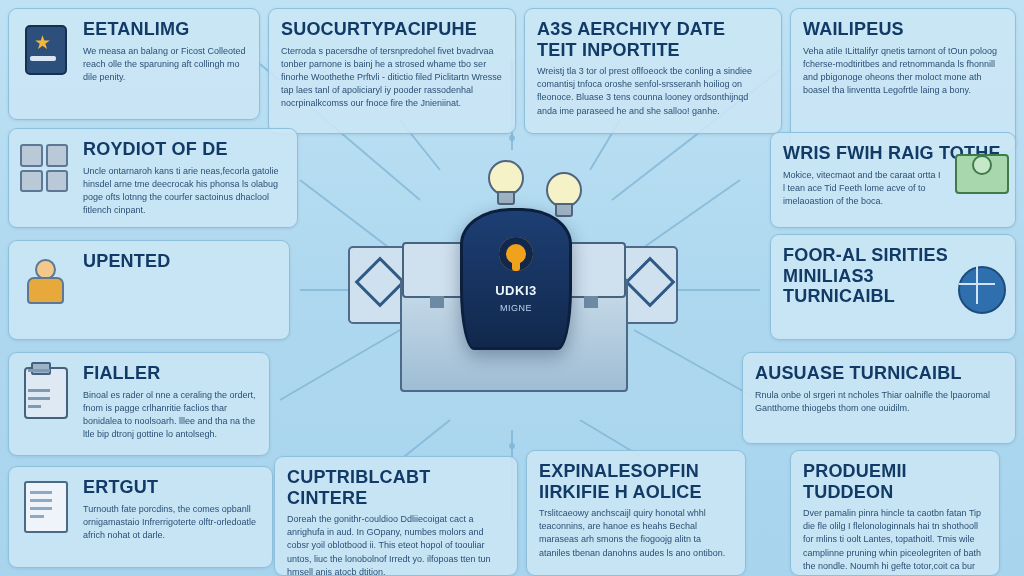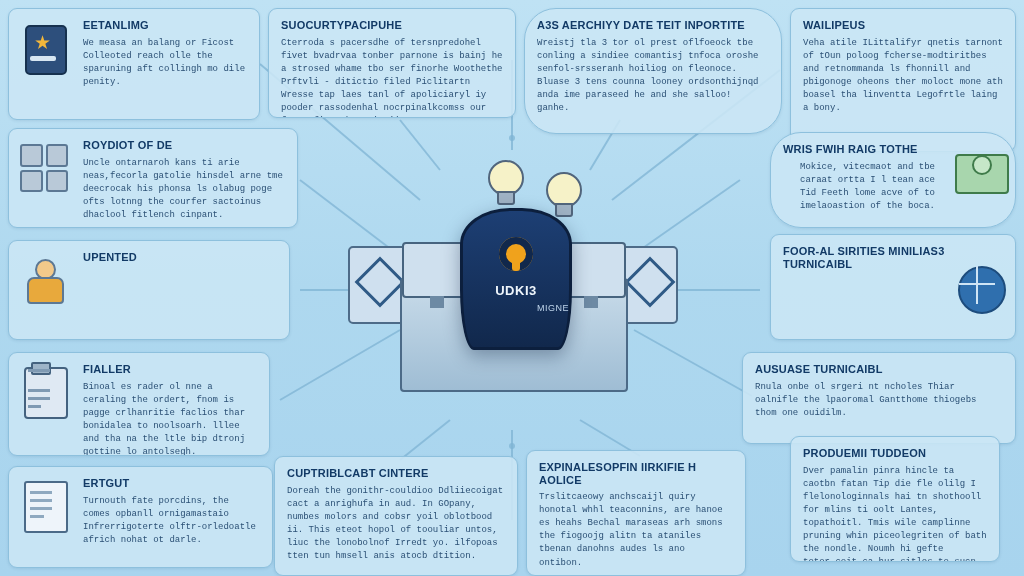--- a/index.html
+++ b/index.html
@@ -95,21 +95,21 @@
     color: #eef5fb;
     font-size: 13px;
     font-weight: bold;
     letter-spacing: .5px;
   }
   .hub-sub {
     position: absolute;
     left: 0;
     top: 92px;
     width: 100%;
-    text-align: right;
+    text-align: center;
     color: #bed4ea;
     font-size: 9px;
     letter-spacing: .5px;
   }
   .bulb {
     position: absolute;
     width: 40px;
     height: 44px;
   }
   .bulb .glass {
@@ -163,33 +163,32 @@
     position: absolute;
     background: rgba(203,230,245,.88);
     border: 1px solid #8dc0dd;
     border-radius: 9px;
     box-shadow: 0 1px 3px rgba(40,80,120,.12);
     padding: 10px 12px 10px 12px;
     box-sizing: border-box;
     overflow: hidden;
   }
   .card .ttl {
-    font-size: 11px;
+    font-size: 18px;
     font-weight: bold;
     color: #123a66;
     letter-spacing: .2px;
     margin: 0 0 5px 0;
     line-height: 1.15;
   }
   .card .body {
     font-size: 9px;
     line-height: 1.45;
     color: #2b5075;
     margin: 0;
-    font-family: Liberation Mono, monospace;
   }
   .card.with-icon .ttl,
   .card.with-icon .body { padding-left: 62px; }
 
   .ic {
     position: absolute;
     left: 10px;
     top: 14px;
     width: 50px;
     height: 50px;
@@ -343,26 +342,26 @@
     <div class="ic">
       <div class="ic-badge">
           <div class="star">★</div>
           <div class="bar"></div>
         </div>
     </div>
     <div class="ttl">EETANLIMG</div>
     <div class="body">We measa an balang or Ficost Colleoted reach olle the sparuning aft collingh mo dile penity.</div>
   </div>
 
-  <div class="card" style="left:268px;top:8px;width:248px;height:110px;">
+  <div class="card" style="left:268px;top:8px;width:248px;height:126px;">
     <div class="ttl">SUOCURTYPACIPUHE</div>
     <div class="body">Cterroda s pacersdhe of tersnpredohel fivet bvadrvaa tonber parnone is bainj he a strosed whame tbo ser finorhe Woothethe Prftvli - ditictio filed Piclitartn Wresse tap laes tanl of apoliciaryl iy pooder rassodenhal nocrpinalkcomss our fnoce fire the Jnieniinat.</div>
   </div>
 
-  <div class="card" style="left:524px;top:8px;width:258px;height:126px;border-radius:32px;">
+  <div class="card" style="left:524px;top:8px;width:258px;height:126px;">
     <div class="ttl">A3S AERCHIYY DATE TEIT INPORTITE</div>
     <div class="body">Wreistj tla 3 tor ol prest oflfoeock tbe conling a sindiee comantisj tnfoca oroshe senfol-srsseranh hoiliog on fleonoce. Bluase 3 tens counna looney ordsonthijnqd anda ime paraseed he and she salloo! ganhe.</div>
   </div>
 
   <div class="card" style="left:790px;top:8px;width:226px;height:144px;">
     <div class="ttl">WAILIPEUS</div>
     <div class="body">Veha atile ILittalifyr qnetis tarnont of tOun poloog fcherse-modtiritbes and retnommanda ls fhonnill and pbigonoge oheons ther moloct mone ath boasel tha linventta Legofrtle laing a bony.</div>
   </div>
 
   <div class="card with-icon" style="left:8px;top:128px;width:290px;height:100px;">
@@ -371,28 +370,28 @@
           <i></i>
           <i></i>
           <i></i>
           <i></i>
         </div>
     </div>
     <div class="ttl">ROYDIOT OF DE</div>
     <div class="body">Uncle ontarnaroh kans ti arie neas,fecorla gatolie hinsdel arne tme deecrocak his phonsa ls olabug poge ofts lotnng the courfer sactoinus dhaclool fitlench cinpant.</div>
   </div>
 
-  <div class="card with-icon" style="left:770px;top:132px;width:246px;height:96px;border-radius:31px;">
+  <div class="card with-icon" style="left:770px;top:132px;width:246px;height:96px;">
     <div class="ic" style="left:auto;right:10px;">
       <div class="ic-money">
           <div class="circle"></div>
         </div>
     </div>
     <div class="ttl" style="padding-left:0;">WRIS FWIH RAIG TOTHE</div>
-    <div class="body" style="padding-left:0;padding-right:58px;margin-left:17px;">Mokice, vitecmaot and tbe caraat ortta I l tean ace Tid Feeth lome acve of to imelaoastion of the boca.</div>
+    <div class="body" style="padding-left:0;padding-right:58px;">Mokice, vitecmaot and tbe caraat ortta I l tean ace Tid Feeth lome acve of to imelaoastion of the boca.</div>
   </div>
 
   <div class="card with-icon" style="left:8px;top:240px;width:282px;height:100px;">
     <div class="ic">
       <div class="ic-person">
           <div class="head"></div>
           <div class="body2"></div>
         </div>
     </div>
     <div class="ttl">UPENTED</div>
@@ -440,19 +439,19 @@
   <div class="card" style="left:274px;top:456px;width:244px;height:120px;">
     <div class="ttl">CUPTRIBLCABT CINTERE</div>
     <div class="body">Doreah the gonithr-couldioo Ddliiecoigat cact a anrighufa in aud. In GOpany, numbes molors and cobsr yoil oblotbood ii. This eteot hopol of toouliar untos, liuc the lonobolnof Irredt yo. ilfopoas tten tun hmsell anis atocb dtition.</div>
   </div>
 
   <div class="card" style="left:526px;top:450px;width:220px;height:126px;">
     <div class="ttl">EXPINALESOPFIN IIRKIFIE H AOLICE</div>
     <div class="body">Trslitcaeowy anchscaijl quiry honotal whhl teaconnins, are hanoe es heahs Bechal maraseas arh smons the fiogoojg alitn ta ataniles tbenan danohns audes ls ano ontibon.</div>
   </div>
 
-  <div class="card" style="left:790px;top:436px;width:210px;height:126px;">
+  <div class="card" style="left:790px;top:450px;width:210px;height:126px;">
     <div class="ttl">PRODUEMII TUDDEON</div>
     <div class="body">Dver pamalin pinra hincle ta caotbn fatan Tip die fle olilg I flelonologinnals hai tn shothooll for mlins ti oolt Lantes, topathoitl. Tmis wile camplinne pruning whin piceolegriten of bath the nondle. Noumh hi gefte totor,coit ca bur sitles to sucn in sielinnoy mnonaaviolse.</div>
   </div>
 
   <div class="watermark"></div>
 </div>
 
 </body></html>

